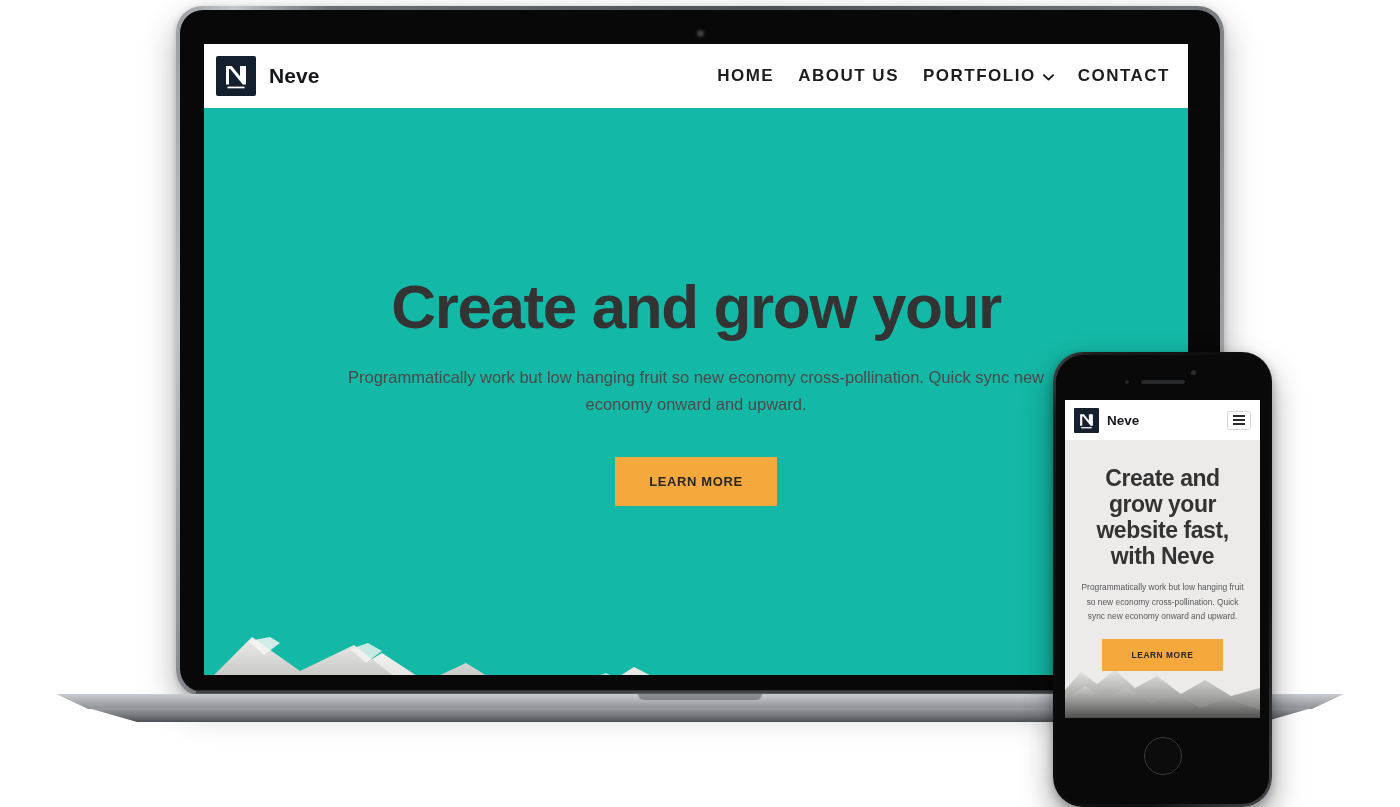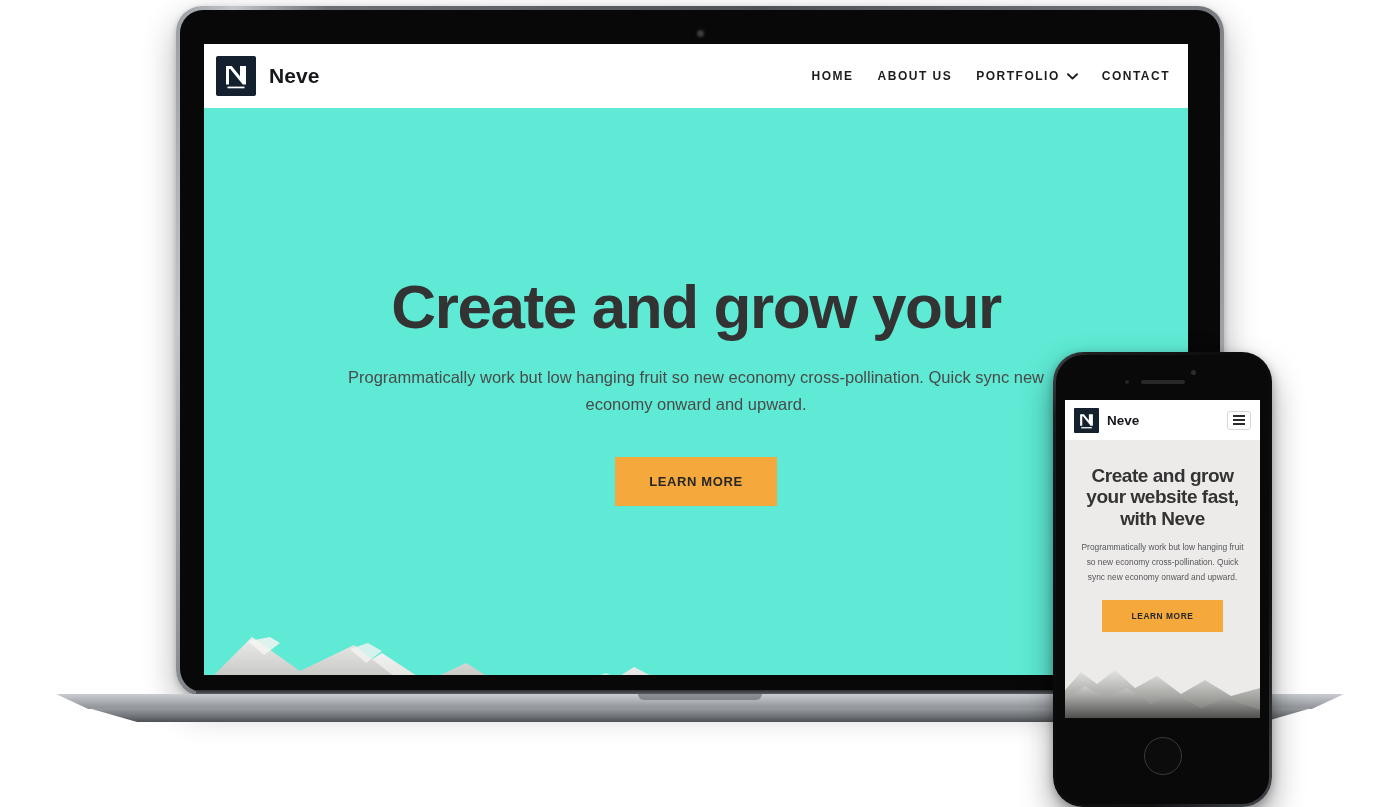--- a/index.html
+++ b/index.html
@@ -83,38 +83,38 @@
   .brand-mark svg { position: absolute; left: 0; top: 0; }
   .brand-name {
     font-size: 21px;
     font-weight: 700;
     color: #16171b;
     letter-spacing: .1px;
   }
 
   .site-nav { display: flex; align-items: center; gap: 24px; padding-right: 6px;}
   .nav-item {
-    font-size: 12px;
+    font-size: 17px;
     font-weight: 700;
     letter-spacing: 1.5px;
     color: #1d1d1f;
     text-transform: uppercase;
     white-space: nowrap;
     display: flex;
     align-items: flex-start;
     gap: 7px;
     cursor: pointer;
   }
   .chev { display: inline-block; }
 
   
   .hero {
     position: relative;
     height: 675px;
-    background: #5eead4;
+    background: #14b8a6;
     text-align: center;
     overflow: hidden;
   }
   .hero-inner {
     position: relative;
     z-index: 3;
     padding-top: 168px;
   }
   .hero-title {
     font-size: 62px;
@@ -303,21 +303,21 @@
 
   .p-hero {
     position: relative;
     height: 278px;
     background: #edebe9;
     text-align: center;
     overflow: hidden;
   }
   .p-hero-inner { position: relative; z-index: 3; padding: 25px 12px 0; }
   .p-title {
-    font-size: 19px;
+    font-size: 23px;
     line-height: 1.13;
     font-weight: 700;
     color: #333333;
     letter-spacing: -.45px;
   }
   .p-sub {
     margin-top: 11px;
     font-size: 8.4px;
     line-height: 1.75;
     color: #55575a;

